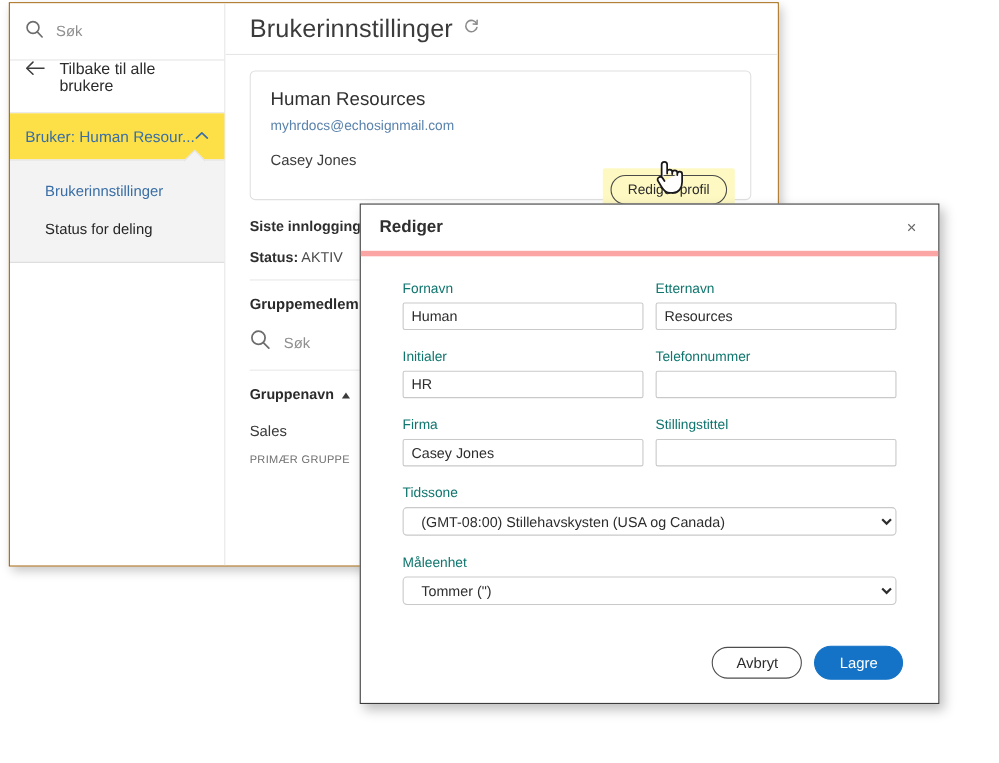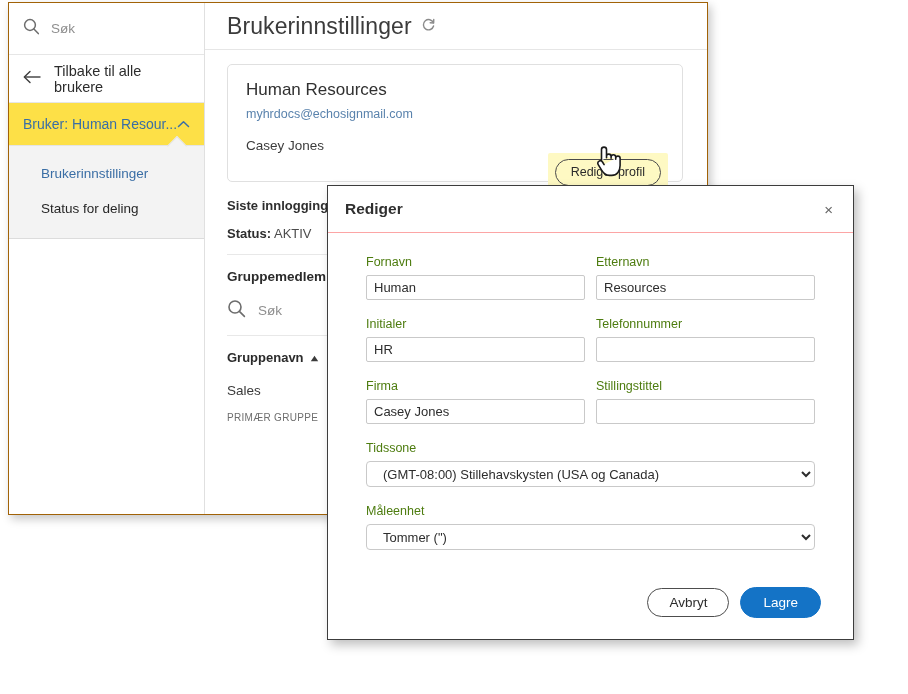--- a/index.html
+++ b/index.html
@@ -52,21 +52,20 @@
     gap: 11px;
   }
   .sidebar-search .srch-text {
     font-size: 13.5px;
     color: #8f8f8f;
   }
 
   .sidebar-back {
     height: 48px;
     display: flex;
-    align-items: center;
     padding: 0 14px;
     border-bottom: 1px solid #e6e6e6;
     box-sizing: border-box;
     gap: 12px;
     cursor: pointer;
   }
   .sidebar-back .back-label {
     font-size: 14.5px;
     color: #2c2c2c;
   }
@@ -247,21 +246,21 @@
     box-shadow: 4px 5px 10px rgba(0,0,0,0.25);
     display: flex;
     flex-direction: column;
   }
   .modal-head {
     height: 47px;
     flex: 0 0 47px;
     display: flex;
     align-items: center;
     padding: 0 16px 0 17px;
-    border-bottom: 1px solid #fca5a5;
+    border-bottom: 5px solid #fca5a5;
     box-sizing: border-box;
   }
   .modal-head .mtitle {
     font-size: 15.5px;
     font-weight: 700;
     color: #2f2f2f;
     flex: 1;
   }
   .close-x {
     font-size: 15px;
@@ -279,21 +278,21 @@
   .field-row {
     display: flex;
     gap: 11px;
     margin-bottom: 17px;
   }
   .field { flex: 1; min-width: 0; }
   .field.full { width: 100%; }
   .field label {
     display: block;
     font-size: 12.5px;
-    color: #4d7c0f;
+    color: #0f766e;
     margin-bottom: 6px;
   }
   .field input[type="text"] {
     width: 100%;
     height: 25px;
     box-sizing: border-box;
     border: 1px solid #c9c9c9;
     border-radius: 2px;
     padding: 0 7px;
     font-family: inherit;

